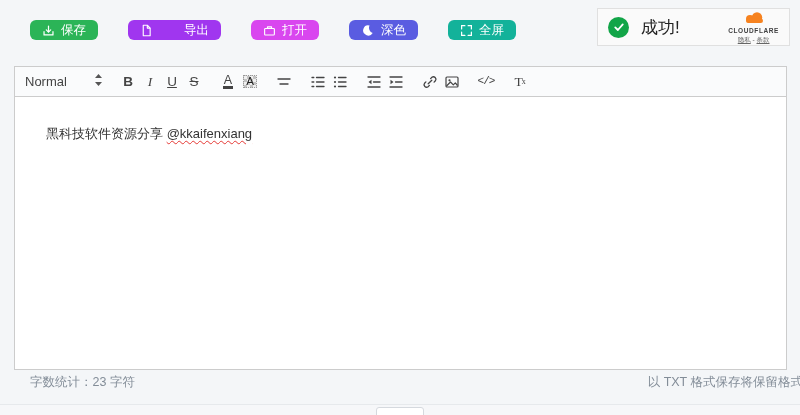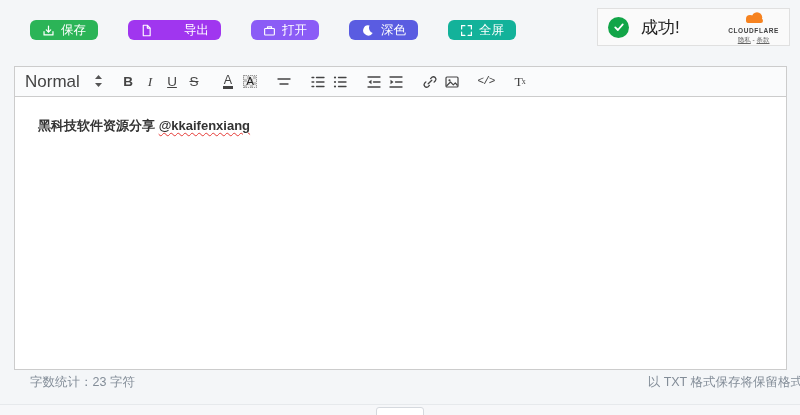--- a/index.html
+++ b/index.html
@@ -12,21 +12,21 @@
   
   .topbar { position:absolute; top:20px; left:14px; display:flex; gap:14px; }
   .abtn {
     height:20px; padding:0 12px; display:inline-flex; align-items:center; gap:6px;
     color:#fff; font-size:12.5px; border:none; border-radius:6px; cursor:pointer;
     font-family:inherit; line-height:1;margin-left:16px;
   }
   .abtn svg { display:block; }
   .abtn-save { background:#2bb457; }
   .abtn-export { background:#a036ef;gap:31px; }
-  .abtn-open { background:#8b5cf6; }
+  .abtn-open { background:#d946ef; }
   .abtn-dark { background:#5a5ce1;gap:7px; }
   .abtn-full { background:#13b29a; }
 
   
   .turnstile {
     position:absolute; top:8px; right:10px; width:193px; height:38px;
     background:#fafafa; border:1px solid #e0e0e0;
     display:flex; align-items:center; padding:0 10px;
   }
   .ts-check { width:21px; height:21px; border-radius:50%; background:#12a548;
@@ -37,21 +37,21 @@
   .cf-links { font-size:6.5px; color:#666; margin-top:2px; }
   .cf-links span[data-name$="link"] { text-decoration:underline; cursor:pointer; }
 
   
   .editor { position:absolute; left:14px; top:66px; width:773px; }
   .ql-toolbar {
     height:31px; border:1px solid #ccc; background:#fafbfc;
     display:flex; align-items:center; padding:0 10px;
   }
   .fmt-select { display:flex; align-items:center; width:78px; color:#444;
-    font-size:17px; cursor:pointer; margin-right:14px; }
+    font-size:13px; cursor:pointer; margin-right:14px; }
   .fmt-select .lbl { flex:1; }
   .ti {
     width:22px; height:22px; display:flex; align-items:center; justify-content:center;
     color:#444; cursor:pointer; font-size:13.5px; line-height:1; user-select:none;
   }
   .ti svg { display:block; }
   .grp { margin-left:12px; display:flex; }
   .b-bold { font-weight:bold; }
   .b-italic { font-style:italic; font-family:"Liberation Serif",serif; }
   .b-under { text-decoration:underline; }
@@ -254,21 +254,21 @@
     <span class="ti b-code" data-name="code-button">&lt;/&gt;</span>
 
     <span class="grp"></span>
     <span class="ti b-clean" data-name="clean-format-button">
         <span data-name="clean-format-letter">T</span>
         <span class="sub-x" data-name="clean-format-sub">x</span>
       </span>
   </div>
 
   <div class="ql-container" data-name="editor-content-area">
-    <p style="margin:8px;font-weight:bold;" data-name="editor-paragraph"><span data-name="editor-text">黑科技软件资源分享 </span><span class="mention" data-name="mention-text">@kkaifenxiang</span></p>
+    <p style="margin:16px;" data-name="editor-paragraph"><span data-name="editor-text">黑科技软件资源分享 </span><span class="mention" data-name="mention-text">@kkaifenxiang</span></p>
   </div>
 </div>
 
 <div class="statusrow" data-name="status-bar">
   <span data-name="word-count-label">字数统计：23 字符</span>
   <span data-name="format-note-label">以 TXT 格式保存将保留格式</span>
 </div>
 
 <div class="footer-strip" data-name="footer-divider"></div>
 <div class="peek" data-name="bottom-peek-button"></div>

